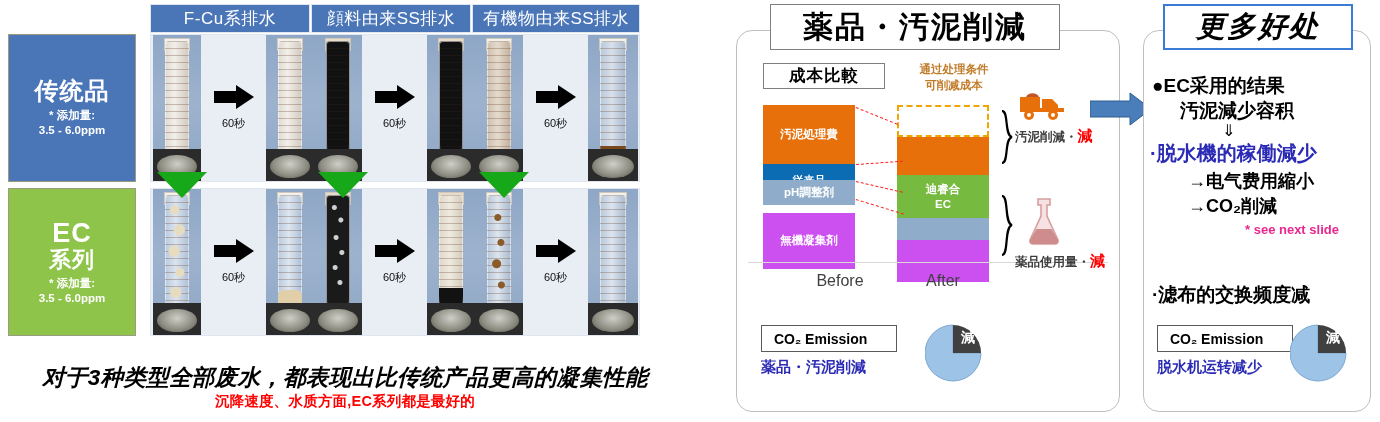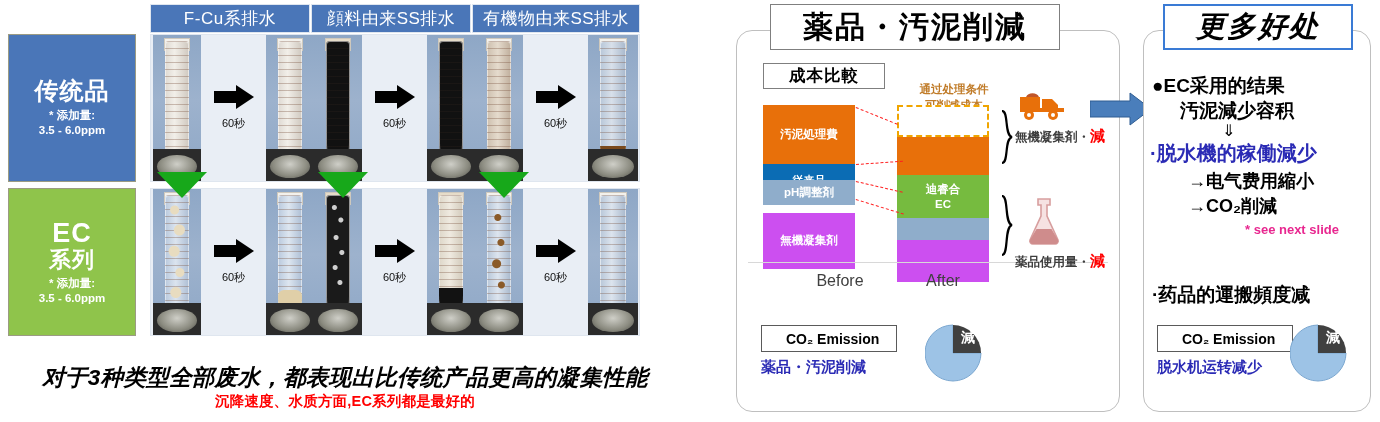--- a/index.html
+++ b/index.html
@@ -80,21 +80,21 @@
   #hdr-mid   { left:770px; top:4px; width:290px; height:46px; border:1.5px solid #7f7f7f;
                font-size:30px; letter-spacing:2px; }
   #hdr-right { left:1163px; top:4px; width:190px; height:46px; border:2.5px solid #3a7bd5;
                font-size:29px; letter-spacing:2px;font-style:italic; }
 
   .sub-chip { position:absolute; border:1px solid #7f7f7f; background:#fff;
      display:flex; align-items:center; justify-content:center; font-weight:700; }
   #chip-cost { left:763px; top:63px; width:122px; height:26px; font-size:16.5px; letter-spacing:1px; }
 
   .note-orange { position:absolute; left:895px; top:62px; width:118px; text-align:center;
-     color:#c07b28; font-size:11.5px; font-weight:700; line-height:1.35;margin-top:20px; }
+     color:#c07b28; font-size:11.5px; font-weight:700; line-height:1.35; }
 
   
   .bar { position:absolute; width:92px; }
   #bar-before { left:763px; top:105px; height:156px; }
   #bar-after  { left:897px; top:105px; height:156px; }
   .seg { position:absolute; left:0; width:100%; color:#fff; font-size:11.5px; font-weight:700;
      display:flex; align-items:center; justify-content:center; text-align:center; line-height:1.15; }
   .dashed-seg { border:2.5px dashed #f0a500; background:#fff; }
 
   .axis-line { position:absolute; left:748px; top:262px; width:360px; height:1px; background:#d8d8d8; }
@@ -106,21 +106,21 @@
   .leader { position:absolute; height:0; border-top:1.2px dashed #ff2020; transform-origin:0 0; }
 
   .brace { position:absolute; width:13px; color:#000; font-size:13px; }
   .brace svg { display:block; }
 
   .ico-label { position:absolute; font-size:12.5px; font-weight:700; color:#3d3d3d; white-space:nowrap; }
   .ico-label .red { color:#ff0000; font-size:15px; }
 
   
   .co2-chip { position:absolute; border:1px solid #5a5a5a; background:#fff;
-     display:flex; align-items:center; padding-left:24px; font-size:14px; font-weight:600; }
+     display:flex; align-items:center; padding-left:12px; font-size:14px; font-weight:600; }
   .co2-note { position:absolute; color:#2b2bb5; font-weight:700; }
 
   .pie { position:absolute; width:56px; height:56px; }
 
   
   .rb-line { position:absolute; white-space:nowrap; }
 
   .blue-arrow { position:absolute; left:1090px; top:92px; width:62px; height:34px; }
 </style>
 </head>
@@ -382,21 +382,21 @@
       <path d="M8 11 a7 6 0 0 1 13 0 Z" fill="#c0562a"></path>
       <path d="M24 22 L24 13 L34 13 L40 19 L40 22 Z" fill="#e8700a"></path>
       <rect x="2" y="22" width="44" height="4" fill="#e8700a"></rect>
       <circle cx="11" cy="29" r="5" fill="#e8700a"></circle>
         <circle cx="11" cy="29" r="2" fill="#fff"></circle>
       <circle cx="35" cy="29" r="5" fill="#e8700a"></circle>
         <circle cx="35" cy="29" r="2" fill="#fff"></circle>
     </svg>
   </div>
   <div class="ico-label" style="left:1015px;top:127px;">
-    <span>無機凝集剤・</span><span class="red">減</span>
+    <span>汚泥削減・</span><span class="red">減</span>
   </div>
 
   <div class="brace" style="left:1000px;top:195px;">
     <svg width="13" height="62" viewBox="0 0 13 62">
         <path d="M2 1 C9 1 4 28 12 30 C4 32 9 60 2 60" fill="none" stroke="#000" stroke-width="2.2"></path>
       </svg>
   </div>
   <div style="position:absolute;left:1027px;top:196px;width:34px;height:52px;">
     <svg width="34" height="52" viewBox="0 0 34 52">
       <path d="M11 3 L23 3 L23 9 L20 9 L20 20 L31 44 a3 3 0 0 1-3 4 L6 48 a3 3 0 0 1-3-4 L14 20 L14 9 L11 9 Z" fill="#f6e2e2" stroke="#d79e9e" stroke-width="1.6"></path>
@@ -427,21 +427,21 @@
   <div class="round-box" id="box-right"></div>
   <div class="hdr-chip" id="hdr-right">更多好处</div>
 
   <div class="rb-line" style="left:1152px;top:73px;font-size:19px;font-weight:600;">●EC采用的结果</div>
   <div class="rb-line" style="left:1180px;top:98px;font-size:19px;font-weight:600;">汚泥減少容积</div>
   <div class="rb-line" style="left:1222px;top:121px;font-size:16px;">⇓</div>
   <div class="rb-line" style="left:1150px;top:140px;font-size:20px;font-weight:700;color:#2b2bb5;">·脱水機的稼働減少</div>
   <div class="rb-line" style="left:1188px;top:169px;font-size:18px;font-weight:600;">→电气费用縮小</div>
   <div class="rb-line" style="left:1188px;top:194px;font-size:18px;font-weight:600;">→CO₂削減</div>
   <div class="rb-line" style="left:1245px;top:222px;font-size:13px;font-weight:700;color:#e8268f;">* see next slide</div>
-  <div class="rb-line" style="left:1152px;top:282px;font-size:19px;font-weight:600;">·药品的運搬頻度减</div>
+  <div class="rb-line" style="left:1152px;top:282px;font-size:19px;font-weight:600;">·滤布的交换频度减</div>
 
   <div class="co2-chip" style="left:1157px;top:325px;width:136px;height:27px;">CO₂ Emission</div>
   <div class="co2-note" style="left:1157px;top:358px;font-size:15px;">脱水机运转减少</div>
 
   <div class="pie" style="left:1290px;top:322px;">
     <svg width="70" height="62" viewBox="0 0 70 62">
       <path d="M28 31 L28 3 A28 28 0 1 0 56 31 Z" fill="#9dc3e6" stroke="#7ba7d0" stroke-width="1"></path>
       <path d="M28 31 L28 3 A28 28 0 0 1 56 31 Z" fill="#404040"></path>
       <text x="43" y="20" font-family="Liberation Sans, sans-serif" font-size="14" font-weight="700" fill="#fff" text-anchor="middle">減</text>
     </svg>

